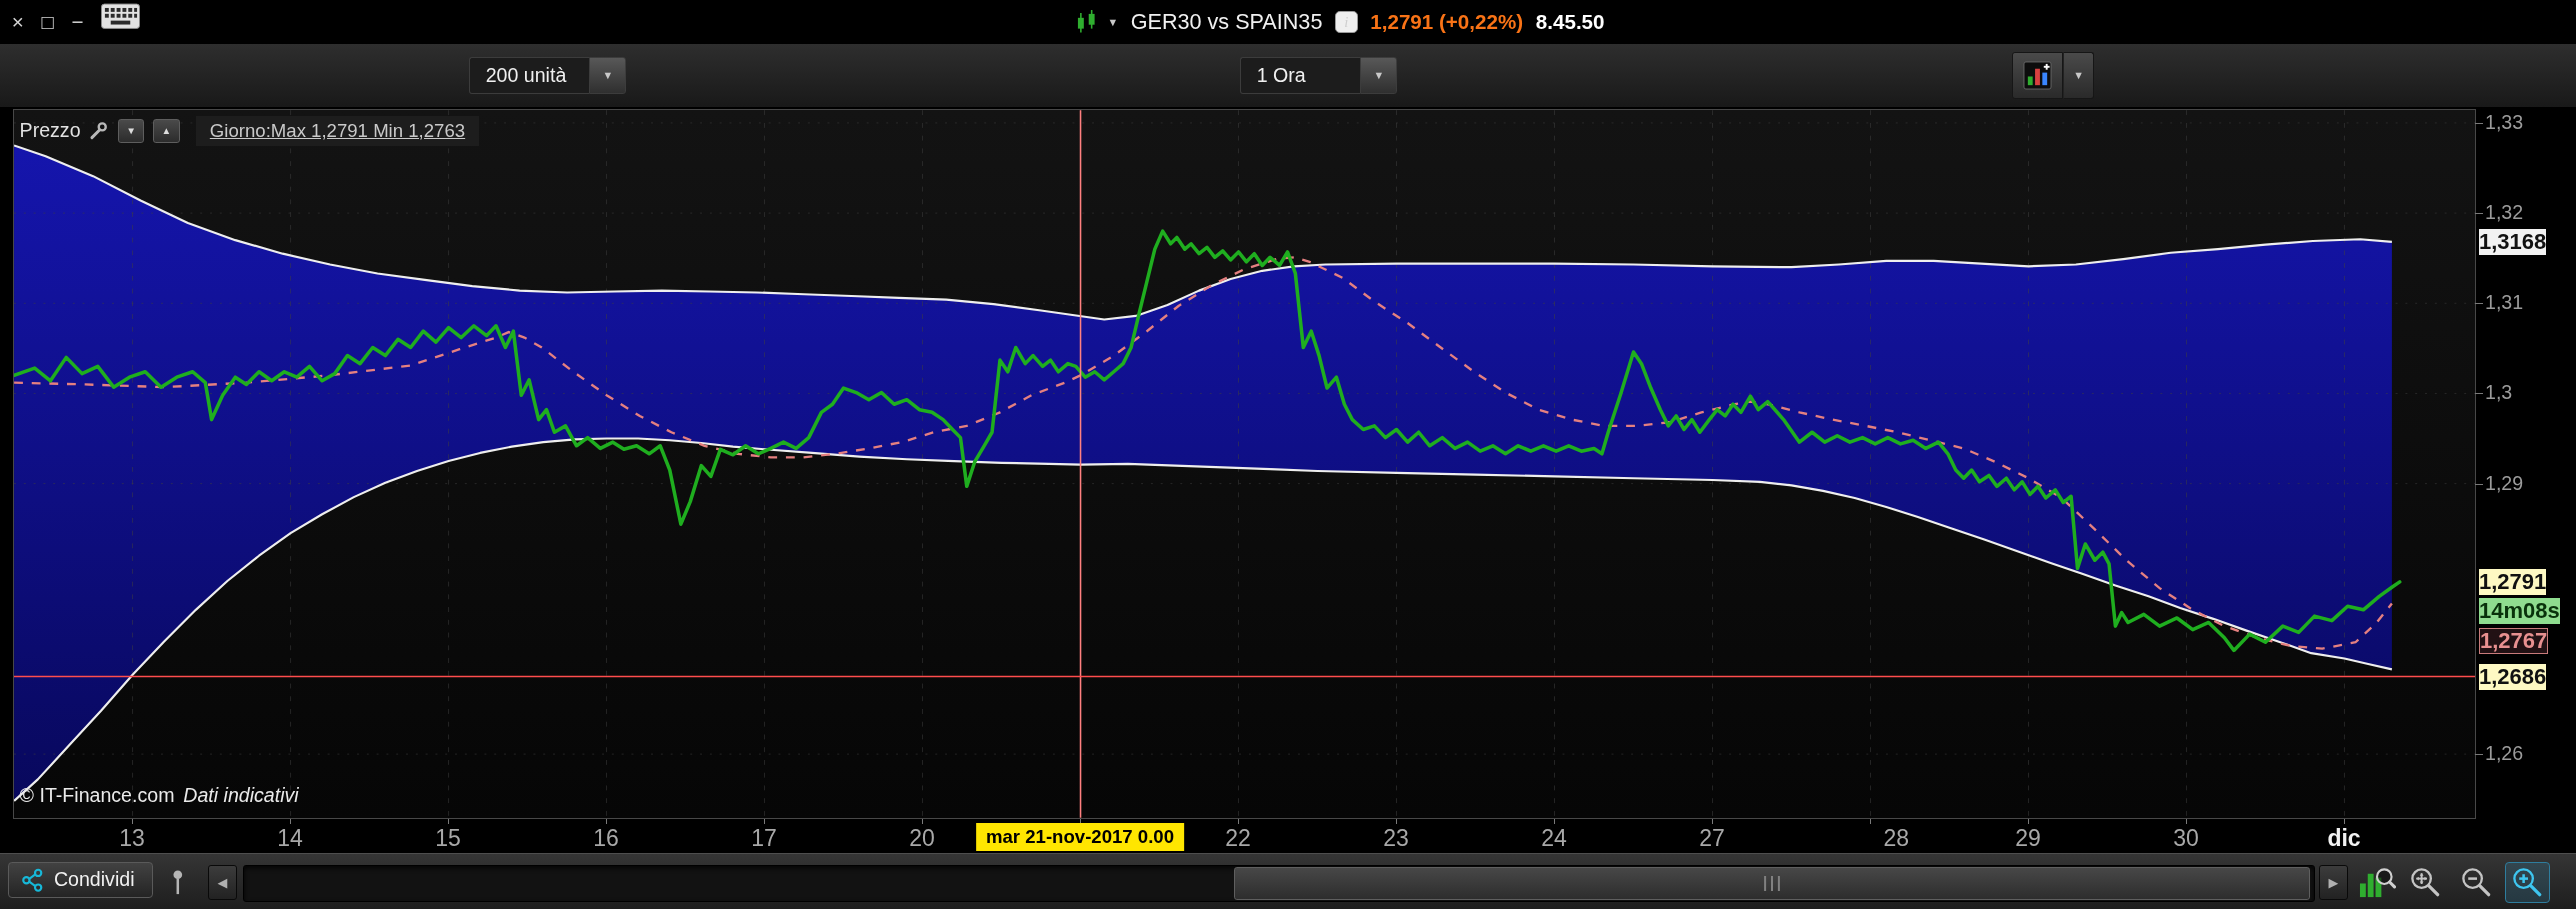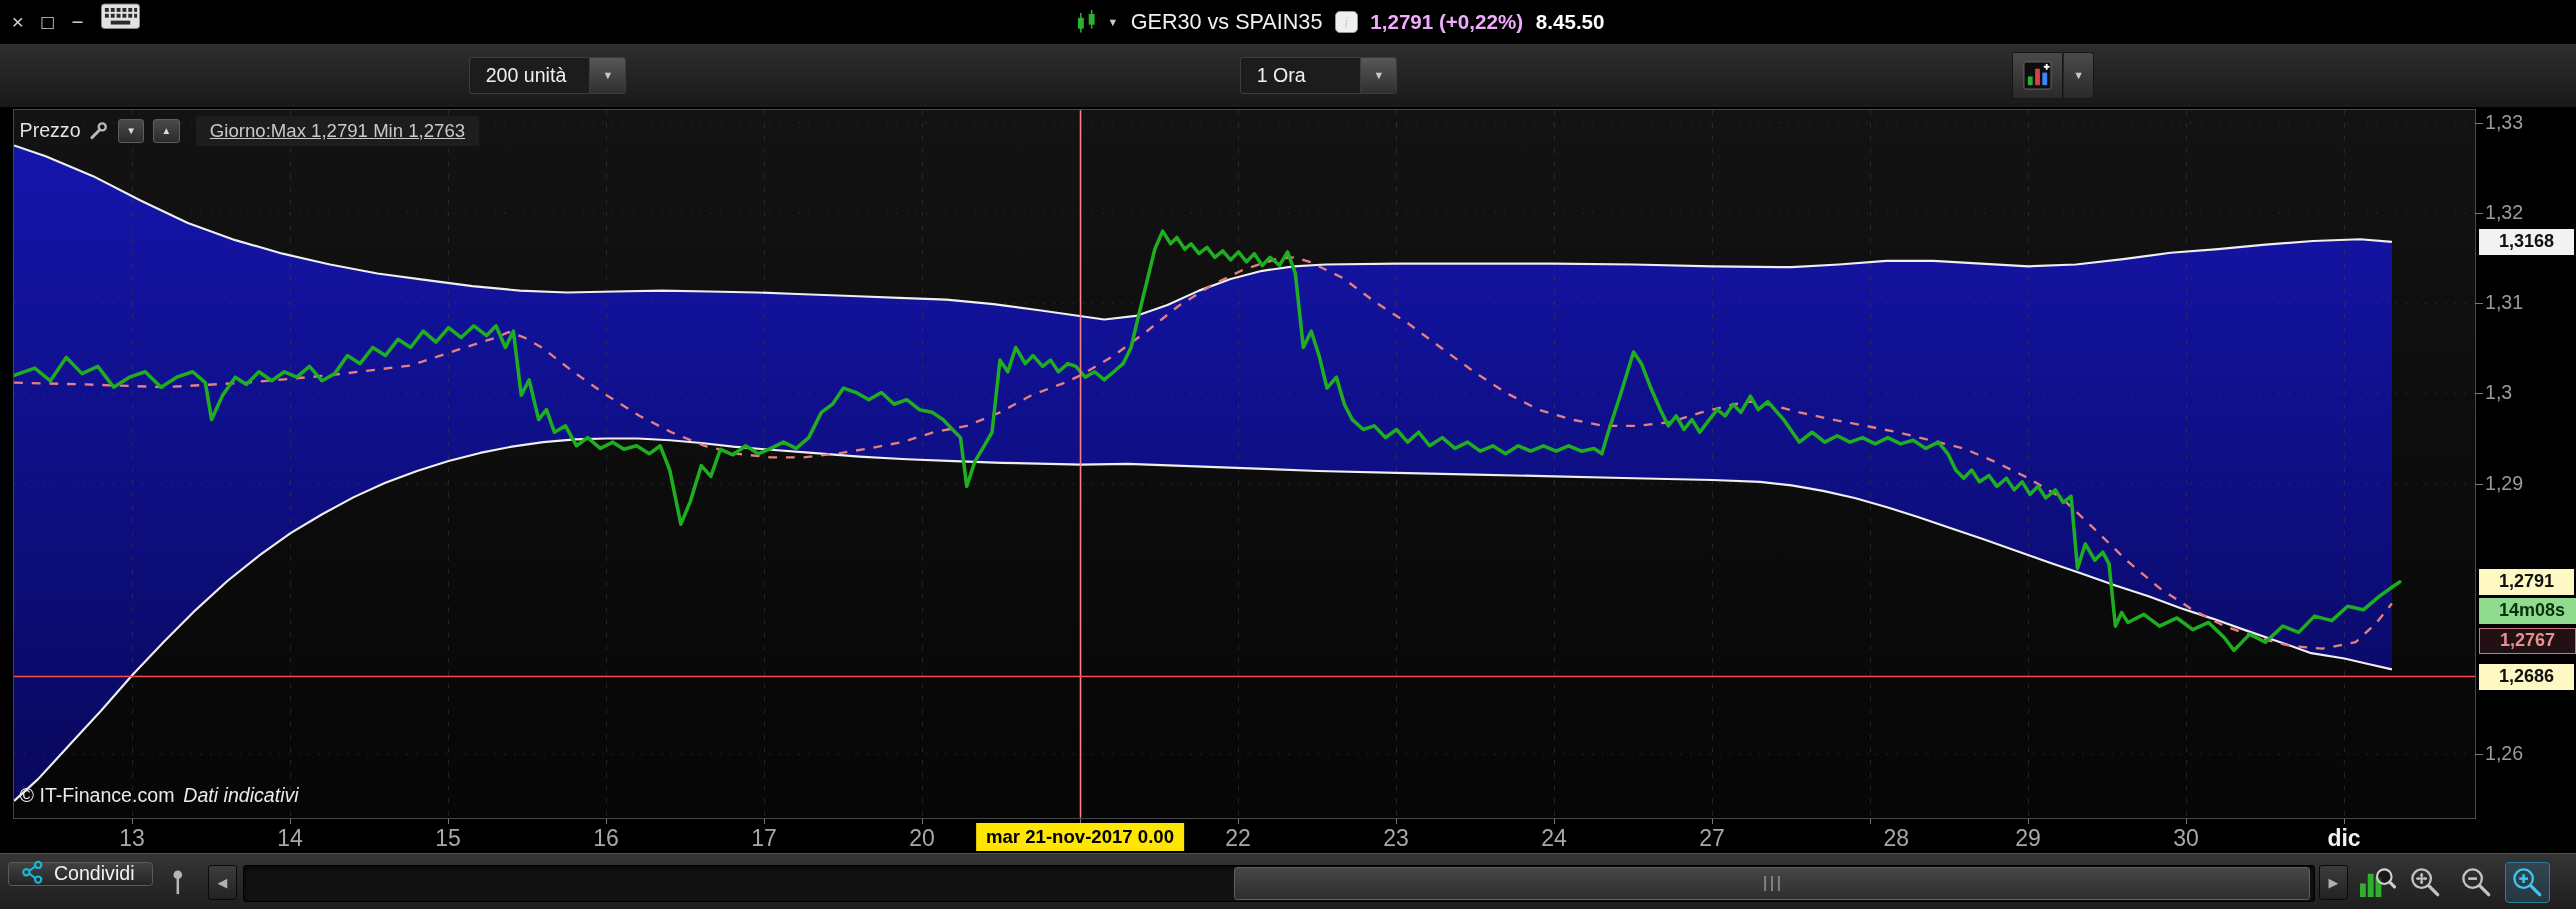--- a/index.html
+++ b/index.html
@@ -10,21 +10,21 @@
   
   .titlebar{position:absolute;left:0;top:0;width:2576px;height:44px;background:#000;}
   .tb-left{position:absolute;left:11.8px;top:0;height:44px;display:flex;align-items:center;gap:17.6px;}
   .winglyph{color:#d5d5d5;font-size:20.6px;line-height:44px;background:none;border:none;padding:0;}
   .tb-center{position:absolute;left:1074px;top:0;height:44px;display:flex;align-items:center;gap:12.7px;}
   .symbol-title{color:#f0f0f0;font-size:21.6px;}
   .caret{color:#c9c9c9;font-size:10.8px;}
   .info-badge{width:22.5px;height:22.5px;border:1px solid #9a9a9a;border-radius:4.9px;color:#cfcfcf;
       display:flex;align-items:center;justify-content:center;font-size:14.7px;
       font-family:"Liberation Serif",serif;font-style:italic;}
-  .quote{color:#f0abfc;font-size:20.6px;font-weight:bold;}
+  .quote{color:#f97316;font-size:20.6px;font-weight:bold;}
   .clock{color:#ffffff;font-size:20.6px;font-weight:600;}
 
   
   .toolbar{position:absolute;left:0;top:44px;width:2576px;height:63px;
       background:linear-gradient(#2e2e2e,#191919);border-bottom:1px solid #000;}
   .dropdown{position:absolute;top:12.7px;height:37px;display:flex;align-items:stretch;}
   .dd-label{background:#1c1c1c;border:1px solid #3c3c3c;border-right:none;border-radius:2.9px 0 0 2.9px;
       color:#f0f0f0;font-size:19.6px;display:flex;align-items:center;padding:0 15.7px;min-width:88px;}
   .dd-caret{width:35px;background:linear-gradient(#585858,#2f2f2f);border:1px solid #3c3c3c;
       border-radius:0 2.9px 2.9px 0;display:flex;align-items:center;justify-content:center;}
@@ -47,31 +47,31 @@
   .copyright{position:absolute;left:5.9px;top:674px;z-index:6;color:#eaeaea;font-size:19.6px;}
   .copyright .note{font-style:italic;margin-left:8.8px;}
 
   .y-label{position:absolute;left:2485px;height:25.5px;line-height:25.5px;font-size:19.6px;color:#9b9b9b;white-space:nowrap;}
   .y-label::before{content:"";position:absolute;left:-9.8px;top:12.7px;width:7.8px;height:1px;background:#7a7a7a;}
   .x-label{position:absolute;top:718px;width:78px;text-align:center;font-size:23px;color:#a8a8a8;}
   .x-label::before{content:"";position:absolute;top:-5.9px;left:50%;width:1px;height:4.9px;background:#7a7a7a;}
   .x-label.emph{color:#f2f2f2;font-weight:bold;}
   .date-flag{position:absolute;top:716px;transform:translateX(-50%);background:#ffe600;color:#000;
       font-size:18.6px;font-weight:bold;padding:2.9px 9.8px;z-index:7;white-space:nowrap;}
-  .flag{position:absolute;left:2479px;height:25.5px;line-height:25.5px;padding:0 20px;font-size:18px;
+  .flag{position:absolute;left:2479px;height:25.5px;line-height:25.5px;padding:0 0;font-size:22px;
       font-weight:bold;z-index:6;white-space:nowrap;}
   .flag.white{background:#f2f2f2;color:#111;}
   .flag.yellow{background:#fef9c3;color:#111;}
   .flag.green{background:#8fdc8f;color:#09320b;}
   .flag.pink{background:#221114;border:1px solid #c97b7b;color:#e89090;height:23.5px;line-height:23.5px;}
 
   
   .statusbar{position:absolute;left:0;top:853px;width:2576px;height:57px;
       background:linear-gradient(#353535,#1d1d1d);border-top:1px solid #4e4e4e;}
-  .share-btn{position:absolute;left:7.8px;top:7.8px;height:24px;display:flex;align-items:flex-end;gap:9.8px;
+  .share-btn{position:absolute;left:7.8px;top:7.8px;height:36px;display:flex;align-items:center;gap:9.8px;
       padding:0 17.6px 0 11.8px;background:linear-gradient(#424242,#242424);border:1px solid #5a5a5a;
       border-radius:3.9px;color:#f2f2f2;font-size:19.6px;}
   .plain-btn{position:absolute;background:transparent;border:none;padding:0;display:flex;
       align-items:center;justify-content:center;}
   .arrow-btn{position:absolute;top:10.8px;width:29px;height:35px;background:linear-gradient(#3c3c3c,#222);
       border:1px solid #090909;border-radius:2.9px;color:#b0b0b0;font-size:12.7px;display:flex;
       align-items:center;justify-content:center;padding:0;}
   .track{position:absolute;left:243px;top:10.8px;width:2070px;height:35px;background:#121212;
       border:1px solid #000;border-radius:2.9px;box-shadow:inset 0 2px 4.9px rgba(0,0,0,.85);}
   .thumb{position:absolute;left:990px;top:1px;width:1074px;height:31px;border-radius:2.9px;

